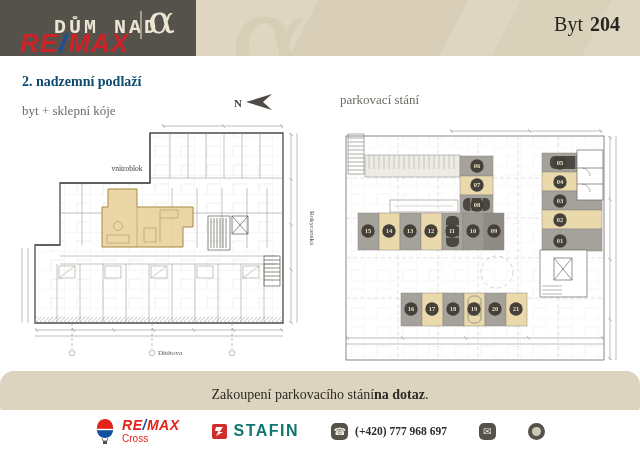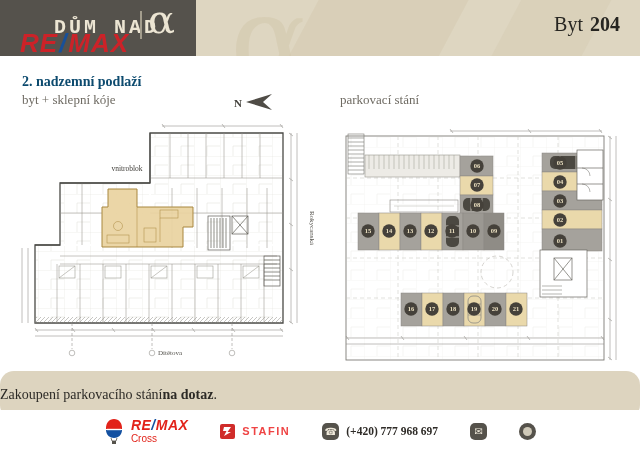--- a/index.html
+++ b/index.html
@@ -22,44 +22,44 @@
         font-family:"DejaVu Serif",serif;}
   .remax-wm{position:absolute;left:20px;top:28px;font-family:"Liberation Sans",sans-serif;
         font-weight:bold;font-style:italic;font-size:26px;letter-spacing:1px;color:#d71f26;opacity:.92;}
   .remax-wm .slash{color:#1350a0;margin:0 1px;}
   .unit{position:absolute;right:20px;top:13px;font-size:20px;color:#262521;}
   .unit b{margin-left:7px;margin-top:42px;}
 
   
   .ptitle{position:absolute;font-size:14px;font-weight:bold;color:#0c4a6e;}
   .psub{position:absolute;font-size:13px;color:#6f6b63;}
-  .lt{left:22px;top:74px;} .ls{left:22px;top:92px;text-align:right;}
+  .lt{left:22px;top:74px;} .ls{left:22px;top:103px;text-align:right;}
   .rt{left:340px;top:74px;} .rs{left:340px;top:92px;}
   .north{position:absolute;left:232px;top:92px;}
 
   
   .plan-left{position:absolute;left:12px;top:118px;}
   .plan-right{position:absolute;left:338px;top:128px;}
   svg text{font-family:"Liberation Serif",serif;}
 
   
   .banner{position:absolute;left:0;top:371px;width:640px;height:48px;background:#ddd4bf;
-        display:flex;align-items:center;font-size:14px;color:#2c2a26;border-radius:14px;}
+        display:flex;align-items:center;justify-content:center;font-size:14px;color:#2c2a26;border-radius:14px;}
   .banner b{margin-left:0;}
 
   
   .footer{position:absolute;left:0;top:410px;width:640px;height:42px;background:#ffffff;
         display:flex;align-items:center;justify-content:center;gap:32px;}
   .fitem{display:flex;align-items:center;gap:7px;}
   .remax-logo-text{line-height:1;font-family:"Liberation Sans",sans-serif;}
   .remax-name{font-weight:bold;font-style:italic;font-size:14px;color:#e2231a;letter-spacing:.5px;}
   .remax-name .slash{color:#1350a0;}
   .remax-sub{font-size:10px;color:#e2231a;margin-top:2px;}
-  .stafin-name{font-family:"Liberation Sans",sans-serif;font-weight:bold;font-size:11px;
-        color:#ef4444;letter-spacing:1.5px;}
+  .stafin-name{font-family:"Liberation Sans",sans-serif;font-weight:bold;font-size:16px;
+        color:#0f766e;letter-spacing:1.5px;}
   .badge{width:17px;height:17px;border-radius:5px;background:#55524b;color:#efe9da;
         display:flex;align-items:center;justify-content:center;font-size:10px;
         font-family:"DejaVu Sans",sans-serif;flex:0 0 auto;}
   .badge.round{border-radius:50%;}
   .globe-dot{width:9px;height:9px;border-radius:50%;background:#cfc9b8;}
   .contact{font-size:11.5px;font-weight:bold;color:#2e2b27;}
 </style>
 </head>
 <body>
 

